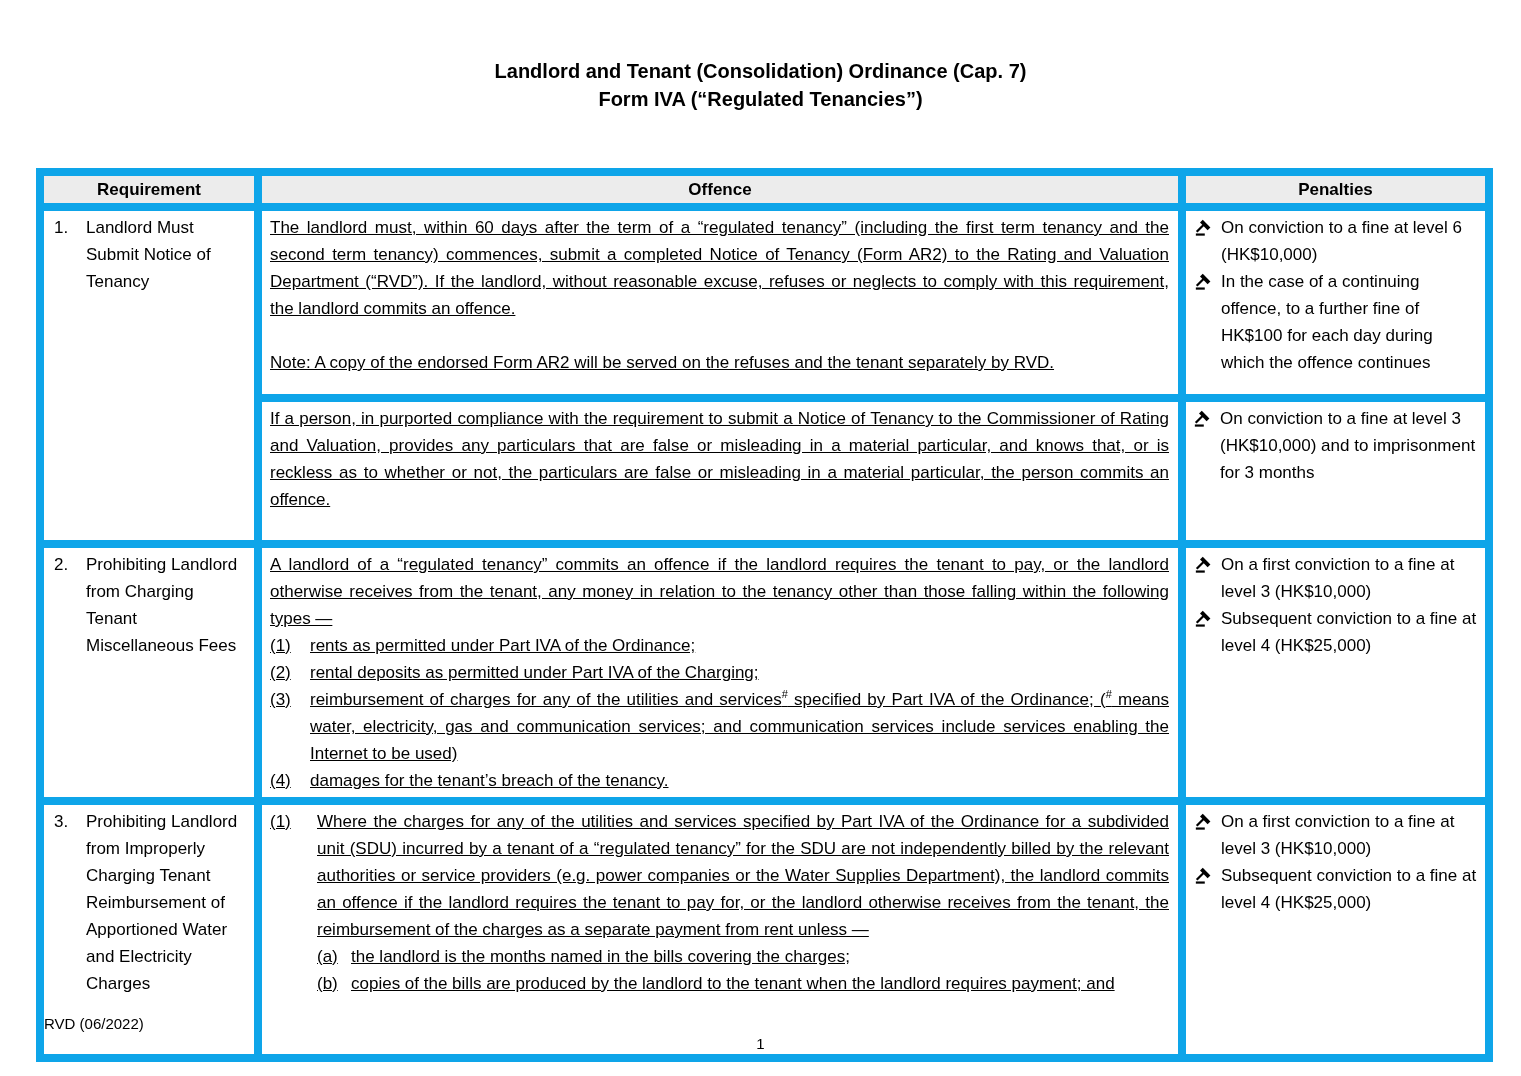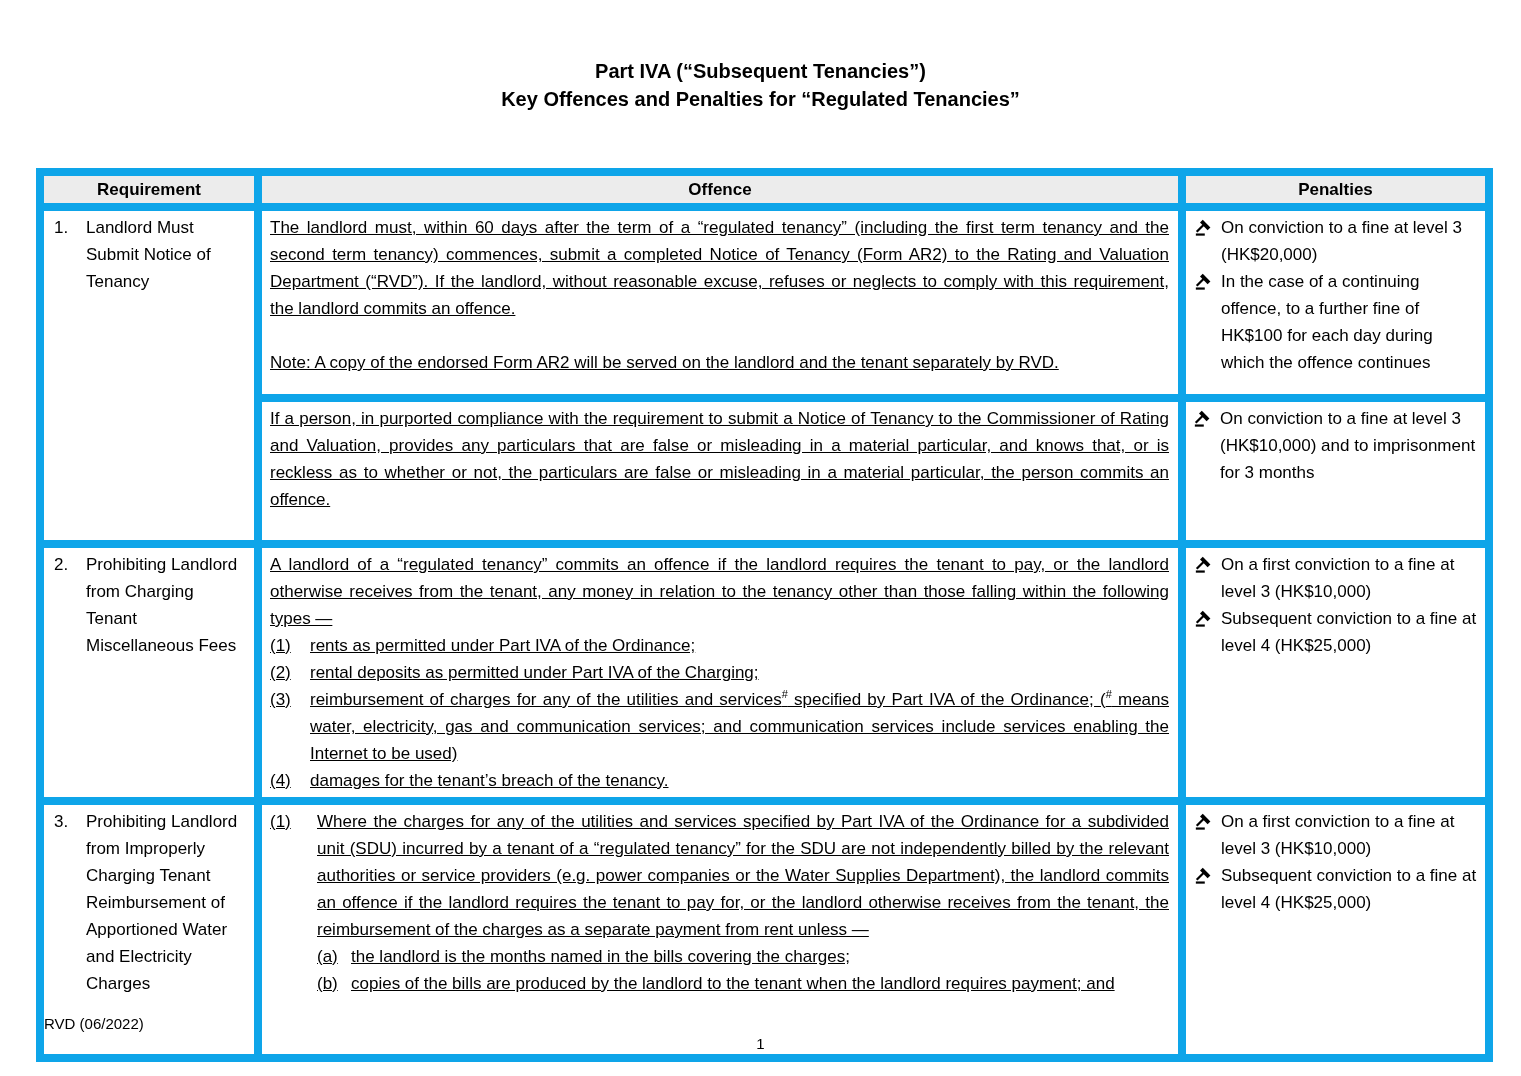--- a/index.html
+++ b/index.html
@@ -77,22 +77,22 @@
     left: 0; top: 1034px; width: 100%;
     text-align: center;
     font-size: 15px; line-height: 20px;
   }
   .gavel-svg { display: block; }
 </style>
 </head>
 <body>
 
 <div class="doc-title">
-  <div>Part IVA (“Subsequent Tenancies”)</div>
-  <div>Key Offences and Penalties for “Regulated Tenancies”</div>
+  <div>Landlord and Tenant (Consolidation) Ordinance (Cap. 7)</div>
+  <div>Form IVA (“Regulated Tenancies”)</div>
 </div>
 
 <table class="main">
   <colgroup>
     <col style="width:218px">
     <col style="width:924px">
     <col style="width:307px">
   </colgroup>
   <tbody>
       <tr>
@@ -103,32 +103,32 @@
 
   <tr class="r1a">
     <td class="req" rowspan="2">
       <div class="req-row">
         <span class="req-num">1.</span>
         <span class="req-text">Landlord Must Submit Notice of Tenancy</span>
       </div>
     </td>
     <td class="off">
       <p class="jpara">The landlord must, within 60 days after the term of a “regulated tenancy” (including the first term tenancy and the second term tenancy) commences, submit a completed Notice of Tenancy (Form AR2) to the Rating and Valuation Department (“RVD”). If the landlord, without reasonable excuse, refuses or neglects to comply with this requirement, the landlord commits an offence.</p>
-      <p class="note-para">Note: A copy of the endorsed Form AR2 will be served on the landlord and the tenant separately by RVD.</p>
-    </td>
-    <td class="pen">
-      <div class="pen-item">
-        <span class="pen-bullet">
-          <svg class="gavel-svg" width="17" height="17" viewBox="0 0 20 20">
-            <line x1="2" y1="15" x2="11.5" y2="5.5" stroke="#000" stroke-width="2.6"></line>
-            <line x1="7.5" y1="2.5" x2="16.5" y2="11.5" stroke="#000" stroke-width="4.6"></line>
-            <line x1="1" y1="18.3" x2="11.5" y2="18.3" stroke="#000" stroke-width="2.6"></line>
-          </svg>
-        </span>
-        <span class="pen-text">On conviction to a fine at level 3 (HK$20,000)</span>
+      <p class="note-para">Note: A copy of the endorsed Form AR2 will be served on the refuses and the tenant separately by RVD.</p>
+    </td>
+    <td class="pen">
+      <div class="pen-item">
+        <span class="pen-bullet">
+          <svg class="gavel-svg" width="17" height="17" viewBox="0 0 20 20">
+            <line x1="2" y1="15" x2="11.5" y2="5.5" stroke="#000" stroke-width="2.6"></line>
+            <line x1="7.5" y1="2.5" x2="16.5" y2="11.5" stroke="#000" stroke-width="4.6"></line>
+            <line x1="1" y1="18.3" x2="11.5" y2="18.3" stroke="#000" stroke-width="2.6"></line>
+          </svg>
+        </span>
+        <span class="pen-text">On conviction to a fine at level 6 (HK$10,000)</span>
       </div>
       <div class="pen-item">
         <span class="pen-bullet">
           <svg class="gavel-svg" width="17" height="17" viewBox="0 0 20 20">
             <line x1="2" y1="15" x2="11.5" y2="5.5" stroke="#000" stroke-width="2.6"></line>
             <line x1="7.5" y1="2.5" x2="16.5" y2="11.5" stroke="#000" stroke-width="4.6"></line>
             <line x1="1" y1="18.3" x2="11.5" y2="18.3" stroke="#000" stroke-width="2.6"></line>
           </svg>
         </span>
         <span class="pen-text">In the case of a continuing offence, to a further fine of HK$100 for each day during which the offence continues</span>

